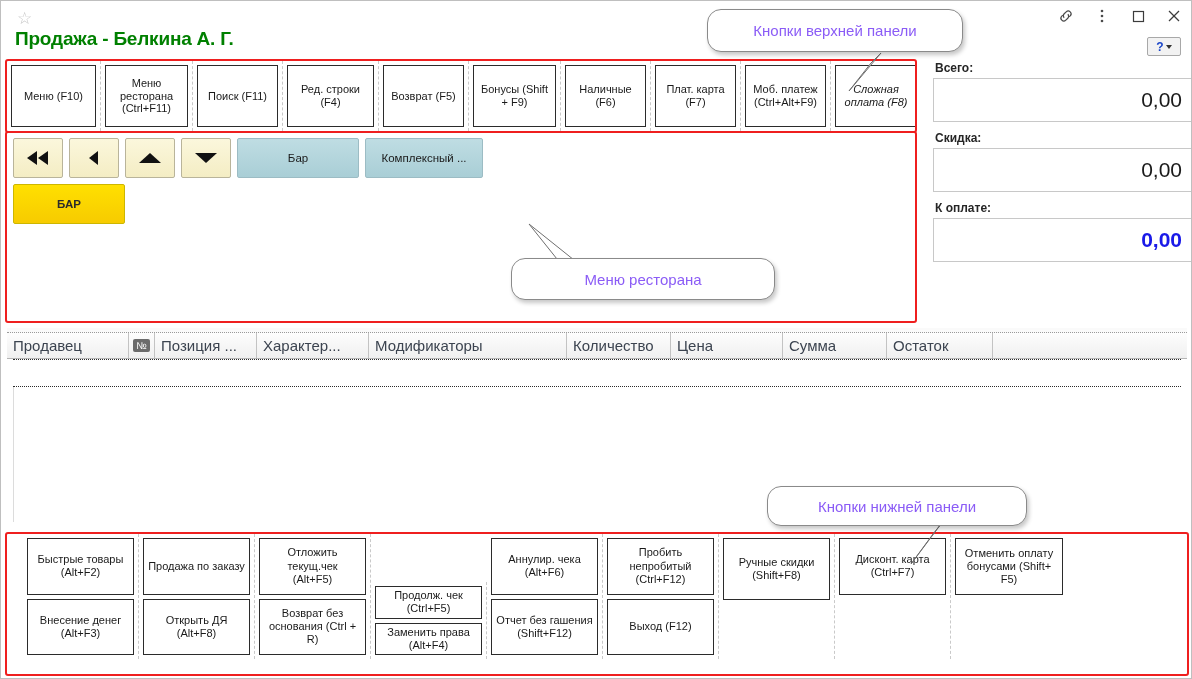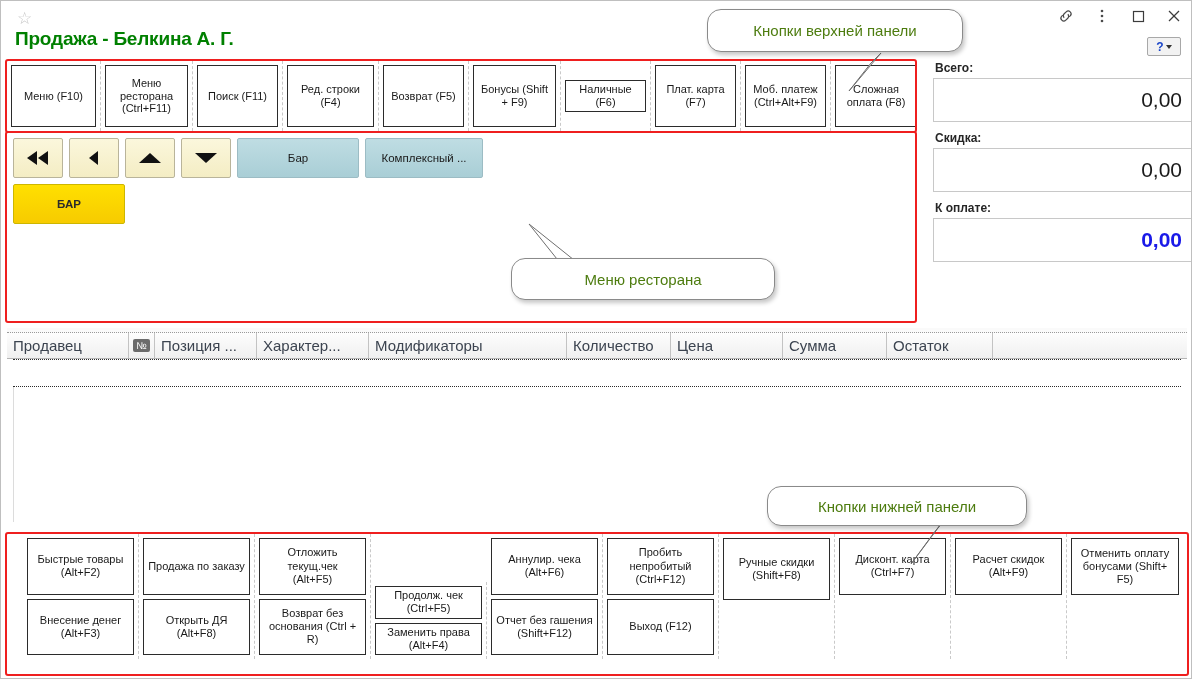--- a/index.html
+++ b/index.html
@@ -56,21 +56,21 @@
     position: absolute; left: 6px; top: 60px;
     width: 908px; height: 70px;
     display: flex; align-items: stretch;
   }
   .tb-cell {
     flex: 0 0 auto;
     display: flex; align-items: stretch;
     border-right: 1px dashed #c9c9c9;
     padding: 4px 4px;
   }
-  .tb-cell:last-child { border-right: none; }
+  .tb-cell:last-child { border-right: none; font-style: italic; }
   .tb-btn {
     border: 1px solid #2b2b2b;
     background: #ffffff;
     display: flex; align-items: center; justify-content: center;
     text-align: center;
     font-size: 11px; color: #1a1a1a;
     line-height: 1.18;
     padding: 2px 3px;
     width: 100%;
     white-space: pre-line;
@@ -180,21 +180,21 @@
   }
   .bt-spacer { height: 62px; }
 
   
   .callout {
     position: absolute;
     background: #ffffff;
     border: 1px solid #8a8a8a;
     border-radius: 14px;
     display: flex; align-items: center; justify-content: center;
-    font-size: 15px; color: #4d7c0f;
+    font-size: 15px; color: #8b5cf6;
     box-shadow: 2px 3px 4px rgba(0,0,0,0.22);
     z-index: 30;
   }
   .tail { position: absolute; z-index: 29; }
 
   .c1 { left: 706px; top: 8px; width: 256px; height: 43px; }
   .c2 { left: 510px; top: 257px; width: 264px; height: 42px; }
   .c3 { left: 766px; top: 485px; width: 260px; height: 40px; }
 </style>
 </head>
@@ -251,21 +251,21 @@
       </div>
       <div class="tb-cell" style="width: 96px;">
         <div class="tb-btn">Ред. строки (F4)</div>
       </div>
       <div class="tb-cell" style="width: 90px;">
         <div class="tb-btn">Возврат (F5)</div>
       </div>
       <div class="tb-cell" style="width: 92px;">
         <div class="tb-btn">Бонусы (Shift + F9)</div>
       </div>
-      <div class="tb-cell" style="width: 90px; align-items: center;">
+      <div class="tb-cell" style="width: 90px;">
         <div class="tb-btn">Наличные (F6)</div>
       </div>
       <div class="tb-cell" style="width: 90px;">
         <div class="tb-btn">Плат. карта (F7)</div>
       </div>
       <div class="tb-cell" style="width: 90px;">
         <div class="tb-btn">Моб. платеж
 (Ctrl+Alt+F9)</div>
       </div>
       <div class="tb-cell" style="width: 90px;">
@@ -374,25 +374,20 @@
         <div class="bt-col" style="width: 116px;">
           <div class="bt-btn">Ручные скидки
 (Shift+F8)</div>
         </div>
         <div class="bt-col" style="width: 116px;">
           <div class="bt-btn">Дисконт. карта
 (Ctrl+F7)</div>
           <div class="bt-spacer"></div>
         </div>
         <div class="bt-col" style="width: 116px;">
-          <div class="bt-btn">Расчет скидок
-(Alt+F9)</div>
-          <div class="bt-spacer"></div>
-        </div>
-        <div class="bt-col" style="width: 116px;">
           <div class="bt-btn">Отменить оплату
 бонусами (Shift+ F5)</div>
           <div class="bt-spacer"></div>
         </div>
       </div>
   </div>
   <div class="redframe" style="left:4px; top:531px; width:1184px; height:144px;"></div>
 
   <svg class="tail" style="left:480px; top:40px; width:560px; height:90px;">
     <polygon points="400,12 368,50 390,22" fill="#ffffff" stroke="#6e6e6e" stroke-width="1"></polygon>

